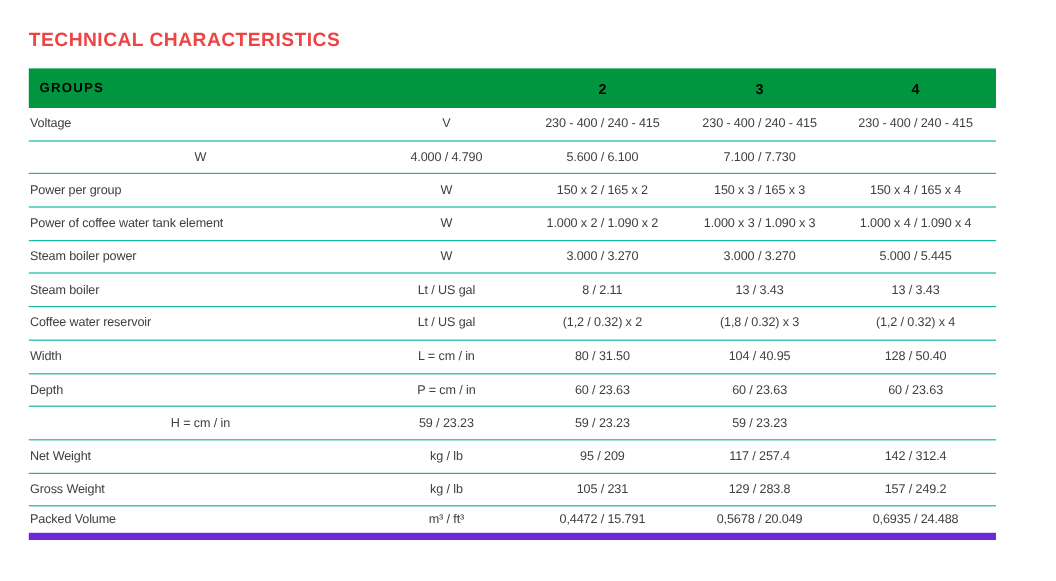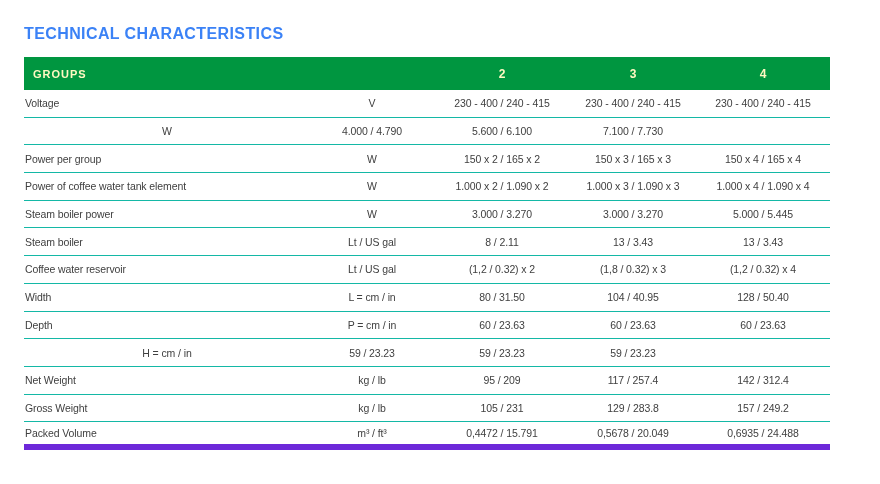--- a/index.html
+++ b/index.html
@@ -17,38 +17,38 @@
     height: 484px;
     background: #ffffff;
   }
   .page-title {
     position: absolute;
     left: 24px;
     top: 25px;
     font-size: 16px;
     font-weight: bold;
     letter-spacing: 0.4px;
-    color: #3b82f6;
+    color: #ef4444;
     text-align: right;
   }
   .spec-table {
     position: absolute;
     left: 24px;
     top: 57px;
     width: 806px;
   }
   .t-row {
     display: grid;
     grid-template-columns: 286px 124px 136px 126px 134px;
     align-items: center;
   }
   .t-header {
     background: #009640;
     height: 33px;
-    color: #fef9c3;
+    color: #000000;
   }
   .t-header .h-label {
     font-size: 11px;
     font-weight: bold;
     letter-spacing: 1px;
     padding-left: 9px;
   }
   .t-header .h-col {
     font-size: 12px;
     font-weight: bold;

